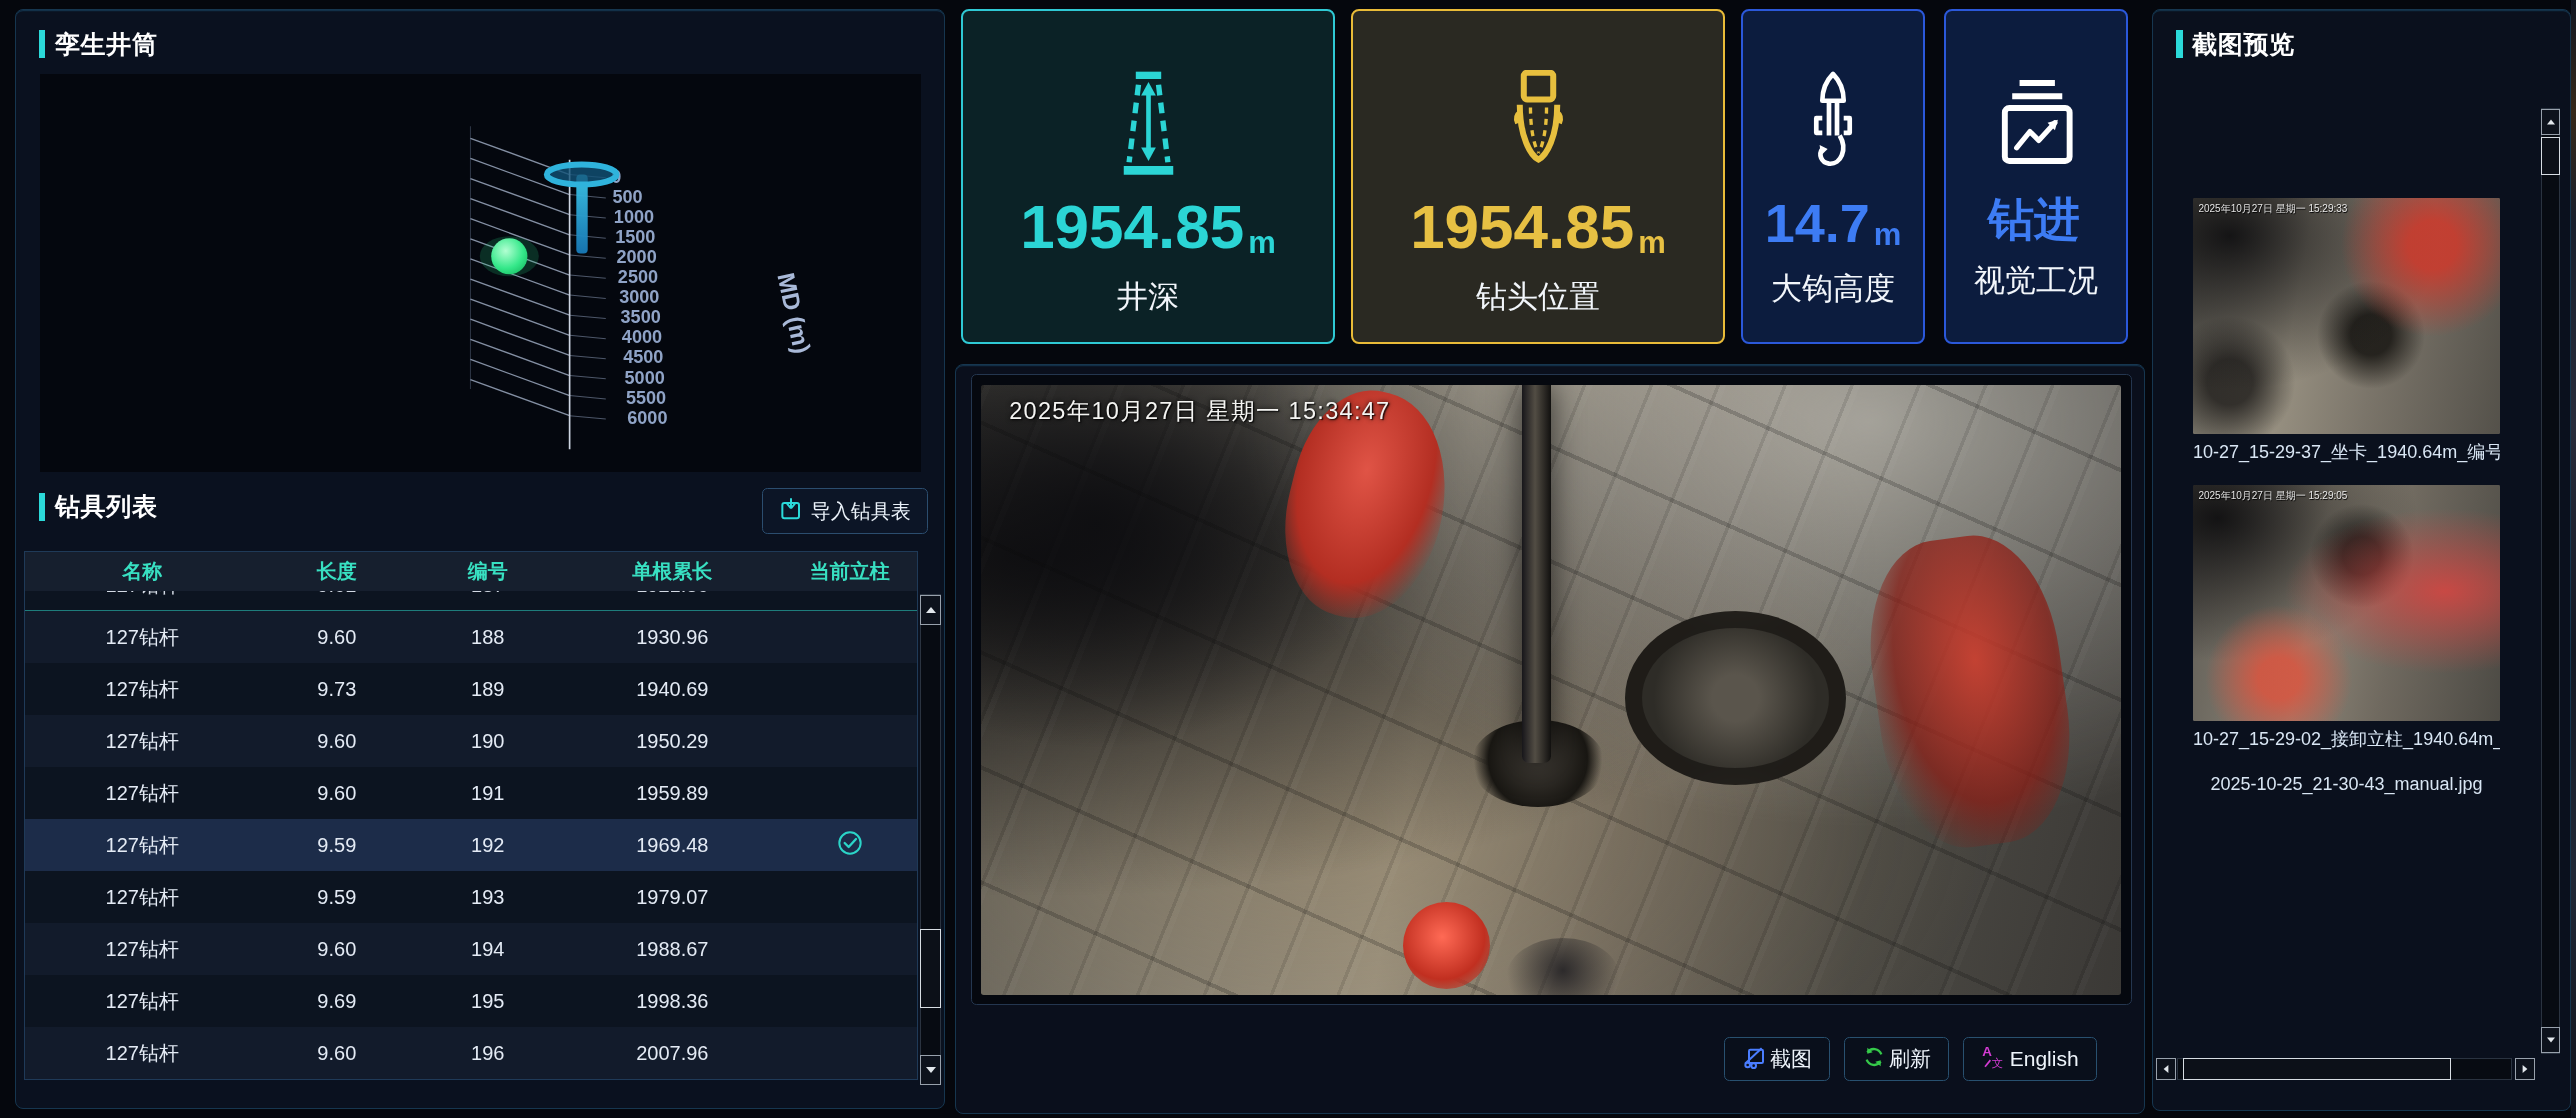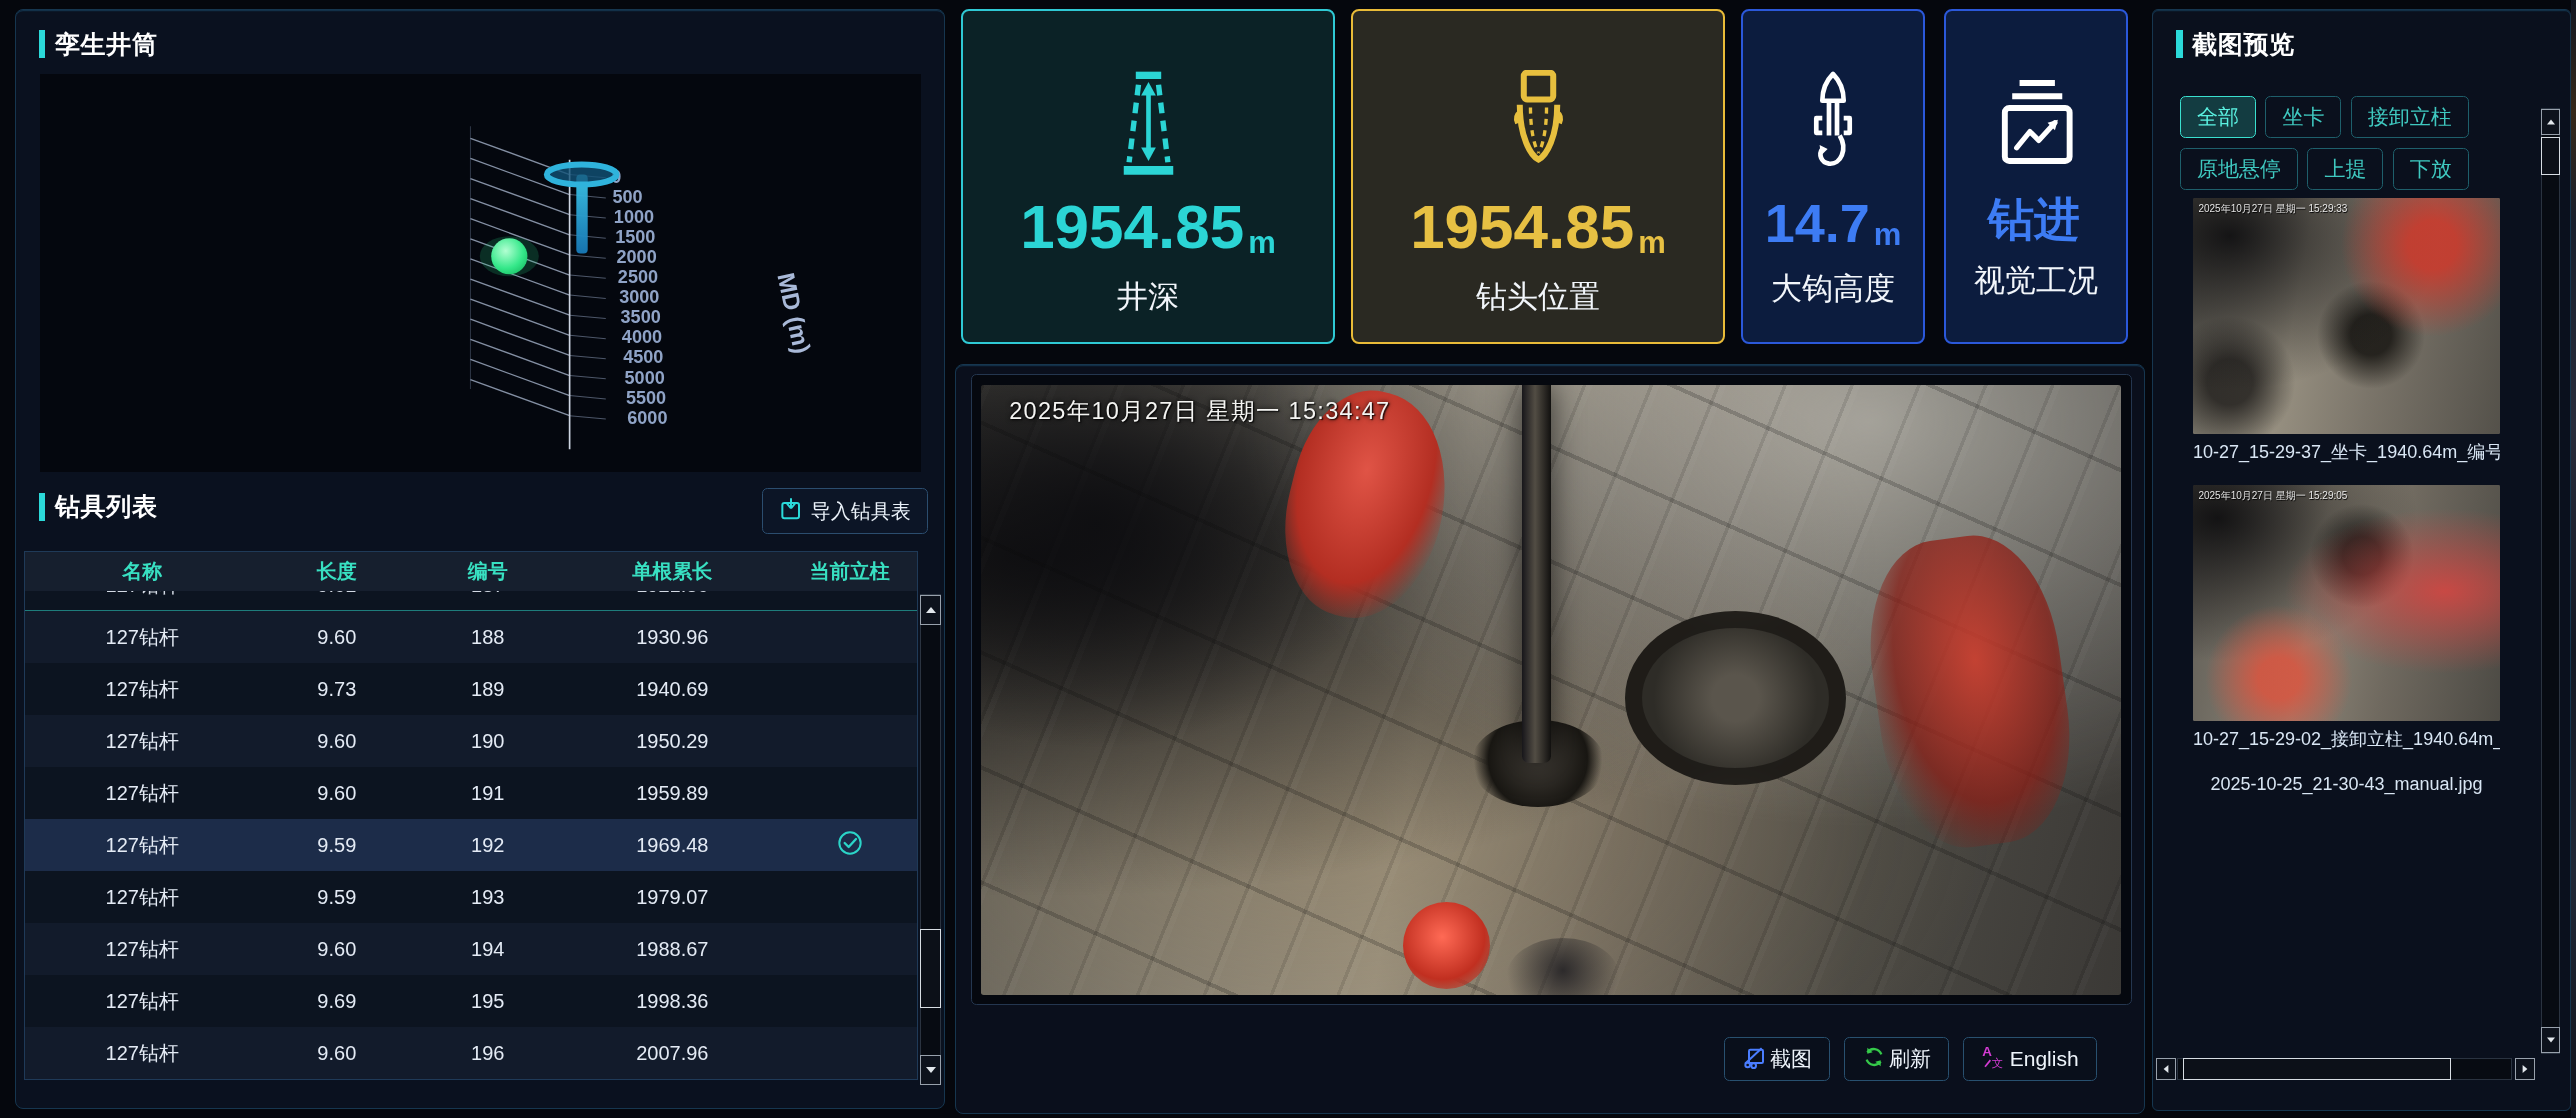--- a/index.html
+++ b/index.html
@@ -105,21 +105,21 @@
   .vp-helmet2 { position:absolute; left:46%; bottom:-4%; width:114px; height:81px; border-radius:50%;
       background:radial-gradient(circle at 50% 40%, rgba(40,38,40,.95), rgba(40,38,40,0) 75%); }
   #video-ts { position:absolute; left:28px; top:10.7px; color:#f4f4f2; font-size:23.5px;
       text-shadow:0 0 5.4px rgba(0,0,0,.9), 1.3px 1.3px 1.3px rgba(0,0,0,.8); letter-spacing:1.3px; }
   #video-btns { position:absolute; right:47px; bottom:32px; display:flex; gap:13.4px; }
   .vbtn { height:44px; padding:0 17.4px; display:flex; align-items:center; gap:3px;
       border:1.3px solid #28506f; border-radius:5.4px; background:rgba(10,16,28,.55);
       color:#eef4fb; font-size:21px; cursor:pointer; }
 
   
-  #right-panel { left:2152px; top:9.4px; width:419px; height:1102px; background:#0a101d;border-radius:6px; }
+  #right-panel { left:2152px; top:9.4px; width:419px; height:1102px; background:#0a101d; }
   #filters { position:absolute; left:27px; top:86px; width:362px; display:flex; flex-wrap:wrap; gap:9.4px; }
   .filter-btn { height:42px; padding:0 16px; display:flex; align-items:center; justify-content:center;
       border:1.3px solid #1e5f6b; border-radius:5.4px; color:#3fc9c0; font-size:21px; cursor:pointer;
       background:transparent; }
   .filter-btn.active { background:#133c41; border-color:#3ae0cf; color:#5af0e0; }
   #thumbs { position:absolute; left:40px; top:188px; width:307px; }
   .thumb { position:relative; margin-bottom:21.5px; cursor:pointer; }
   .thumb-img { position:relative; width:307px; height:236px; overflow:hidden; border-radius:1.3px; }
   .thumb-ts { position:absolute; left:5.4px; top:4px; font-size:10px; color:rgba(255,255,255,.88);
       text-shadow:0.7px 0.7px 0.7px #000; white-space:nowrap; }
@@ -476,40 +476,20 @@
       </div>
     </div>
   </div>
 
   <div id="right-panel" class="panel">
     <div class="panel-title" style="left:23px; top:17.4px;">
       <div class="accent-bar"></div>
       <span>截图预览</span>
     </div>
 
-    <div id="filters">
-        <div class="filter-btn active">
-          <span>全部</span>
-        </div>
-        <div class="filter-btn">
-          <span>坐卡</span>
-        </div>
-        <div class="filter-btn">
-          <span>接卸立柱</span>
-        </div>
-        <div class="filter-btn">
-          <span>原地悬停</span>
-        </div>
-        <div class="filter-btn">
-          <span>上提</span>
-        </div>
-        <div class="filter-btn">
-          <span>下放</span>
-        </div>
-      </div>
     <div id="thumbs">
         <div class="thumb">
     <div class="thumb-img scene-a">
       <span class="thumb-ts">2025年10月27日 星期一 15:29:33</span>
     </div>
     <div class="thumb-caption">10-27_15-29-37_坐卡_1940.64m_编号_1</div>
   </div>
         <div class="thumb">
     <div class="thumb-img scene-b">
       <span class="thumb-ts">2025年10月27日 星期一 15:29:05</span>

